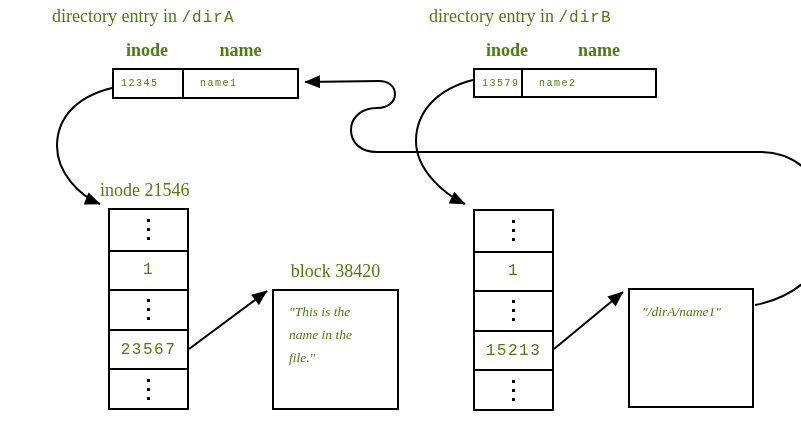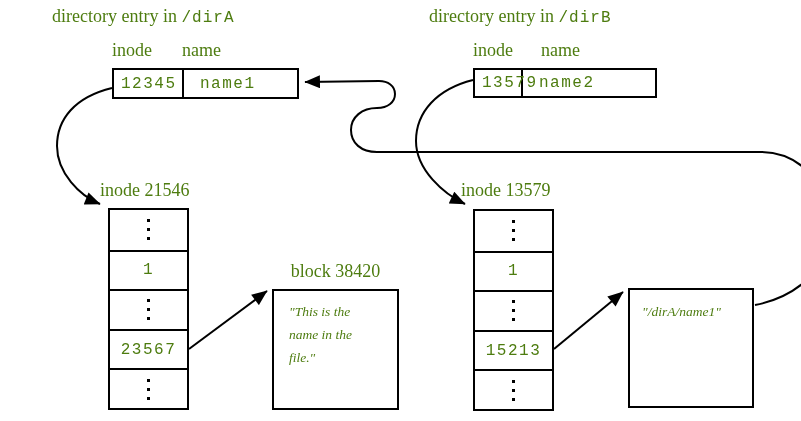--- a/index.html
+++ b/index.html
@@ -17,32 +17,33 @@
     font-size:18px;
     white-space:nowrap;
   }
   .title .mono{
     font-family:"Liberation Mono", monospace;
     font-size:16px;
     letter-spacing:1px;
   }
   .colhead{
     font-size:18px;
-    text-align:left;
+    text-align:center;
+    font-weight:bold;
   }
   .dir-table{
     position:absolute;
     border:2px solid #000;
     box-sizing:border-box;
     display:flex;
     background:#fff;
   }
   .dir-table .cell{
     font-family:"Liberation Mono", monospace;
-    font-size:16px;
+    font-size:10px;
     letter-spacing:1.5px;
     display:flex;align-items:center;
     box-sizing:border-box;
     white-space:nowrap;
   }
   .dir-table .cell.inode{border-right:2px solid #000;padding-left:7px;}
   .dir-table .cell.name{padding-left:16px;}
   .node-label{
     font-size:18px;
     white-space:nowrap;
@@ -150,21 +151,20 @@
     <div class="row">23567</div>
     <div class="row">
       <span class="vdots">
           <i></i>
           <i></i>
           <i></i>
         </span>
     </div>
   </div>
 
-  <div class="abs node-label" style="left:417px;top:180px;">inode 13579</div>
   <div class="inode-table" style="left:429px;top:209px;width:81px;height:202px;">
     <div class="row">
       <span class="vdots">
           <i></i>
           <i></i>
           <i></i>
         </span>
     </div>
     <div class="row">1</div>
     <div class="row">

